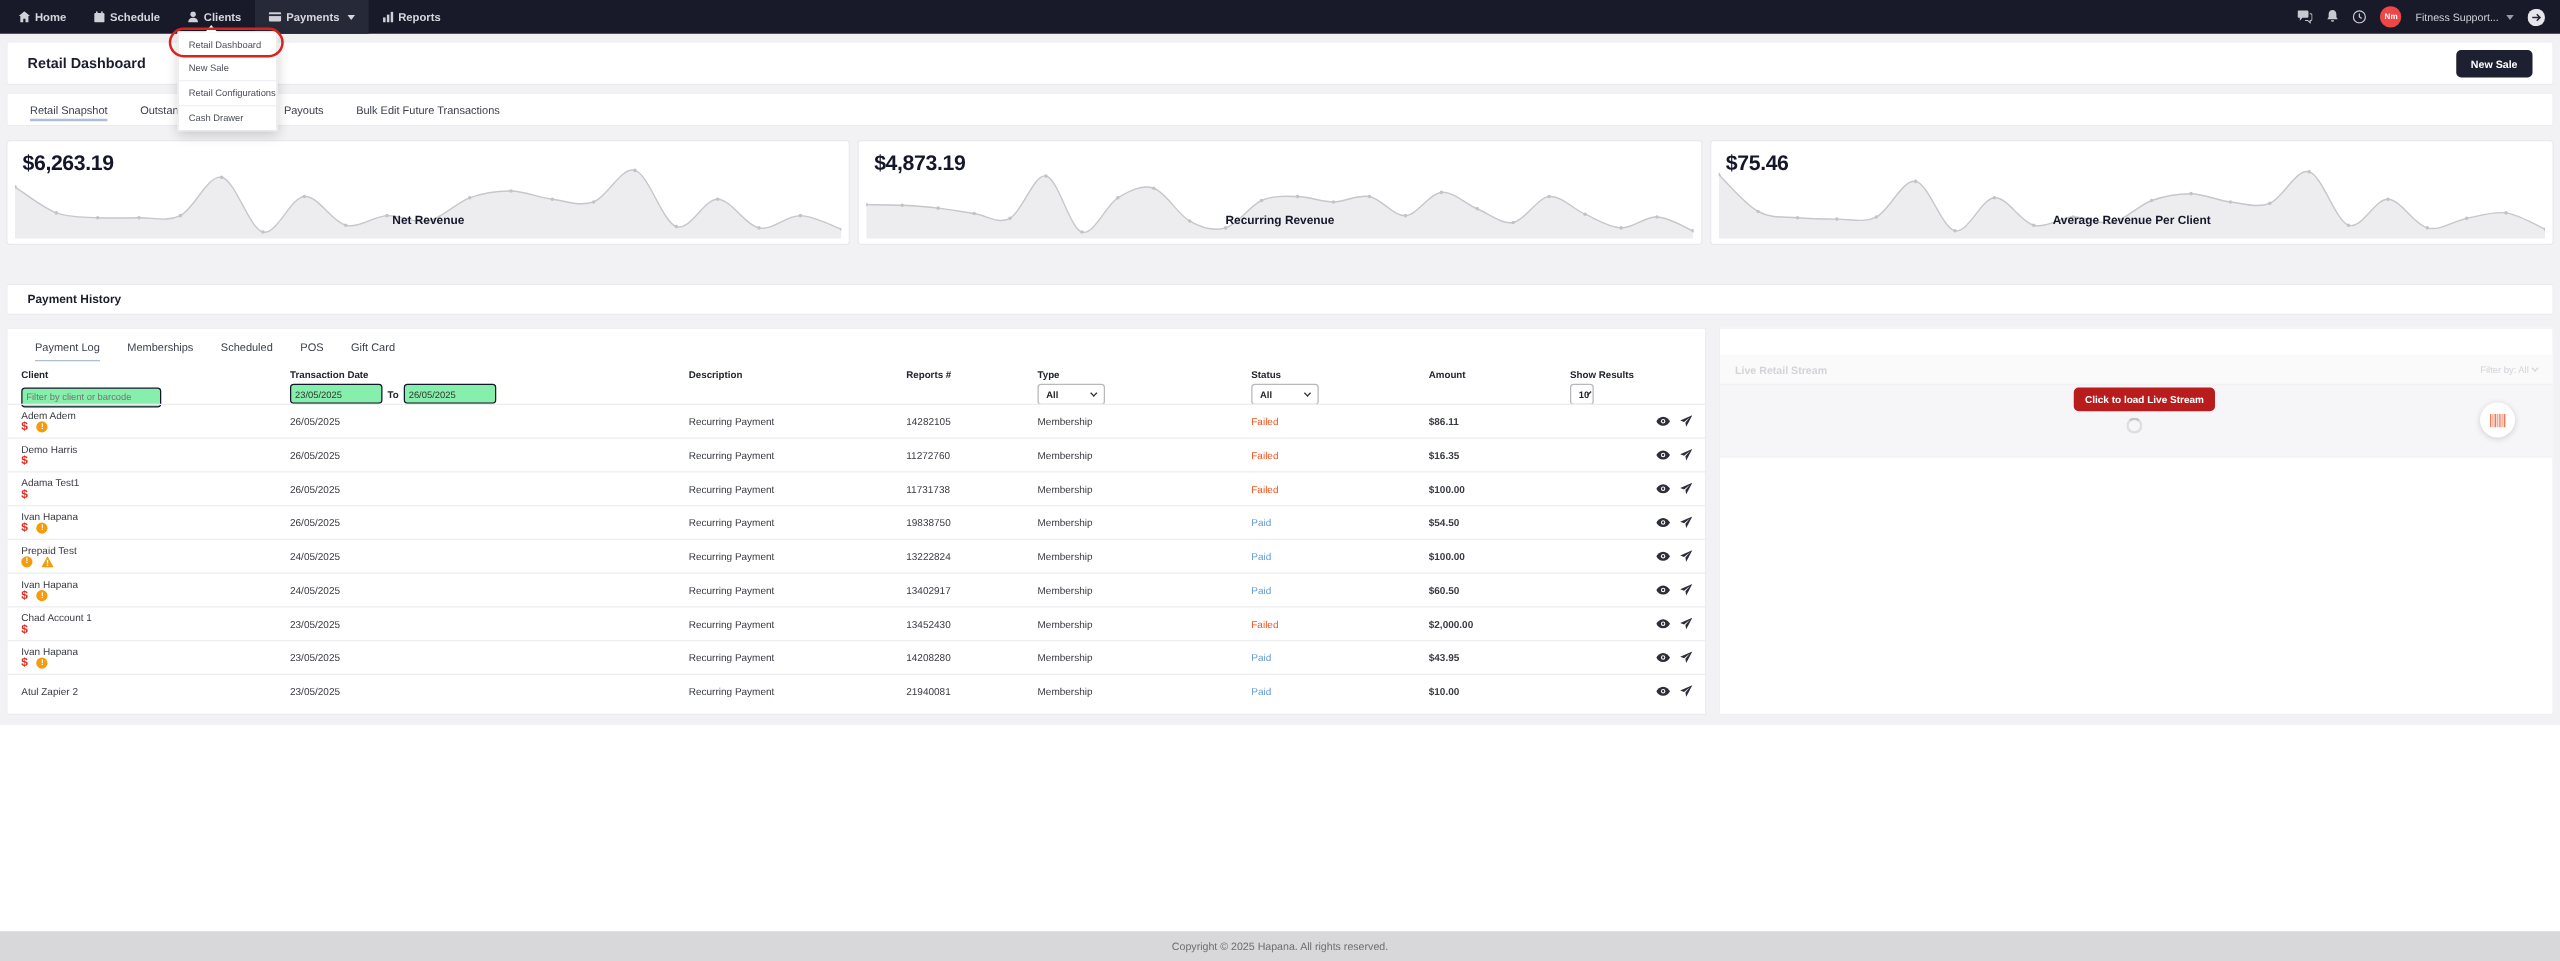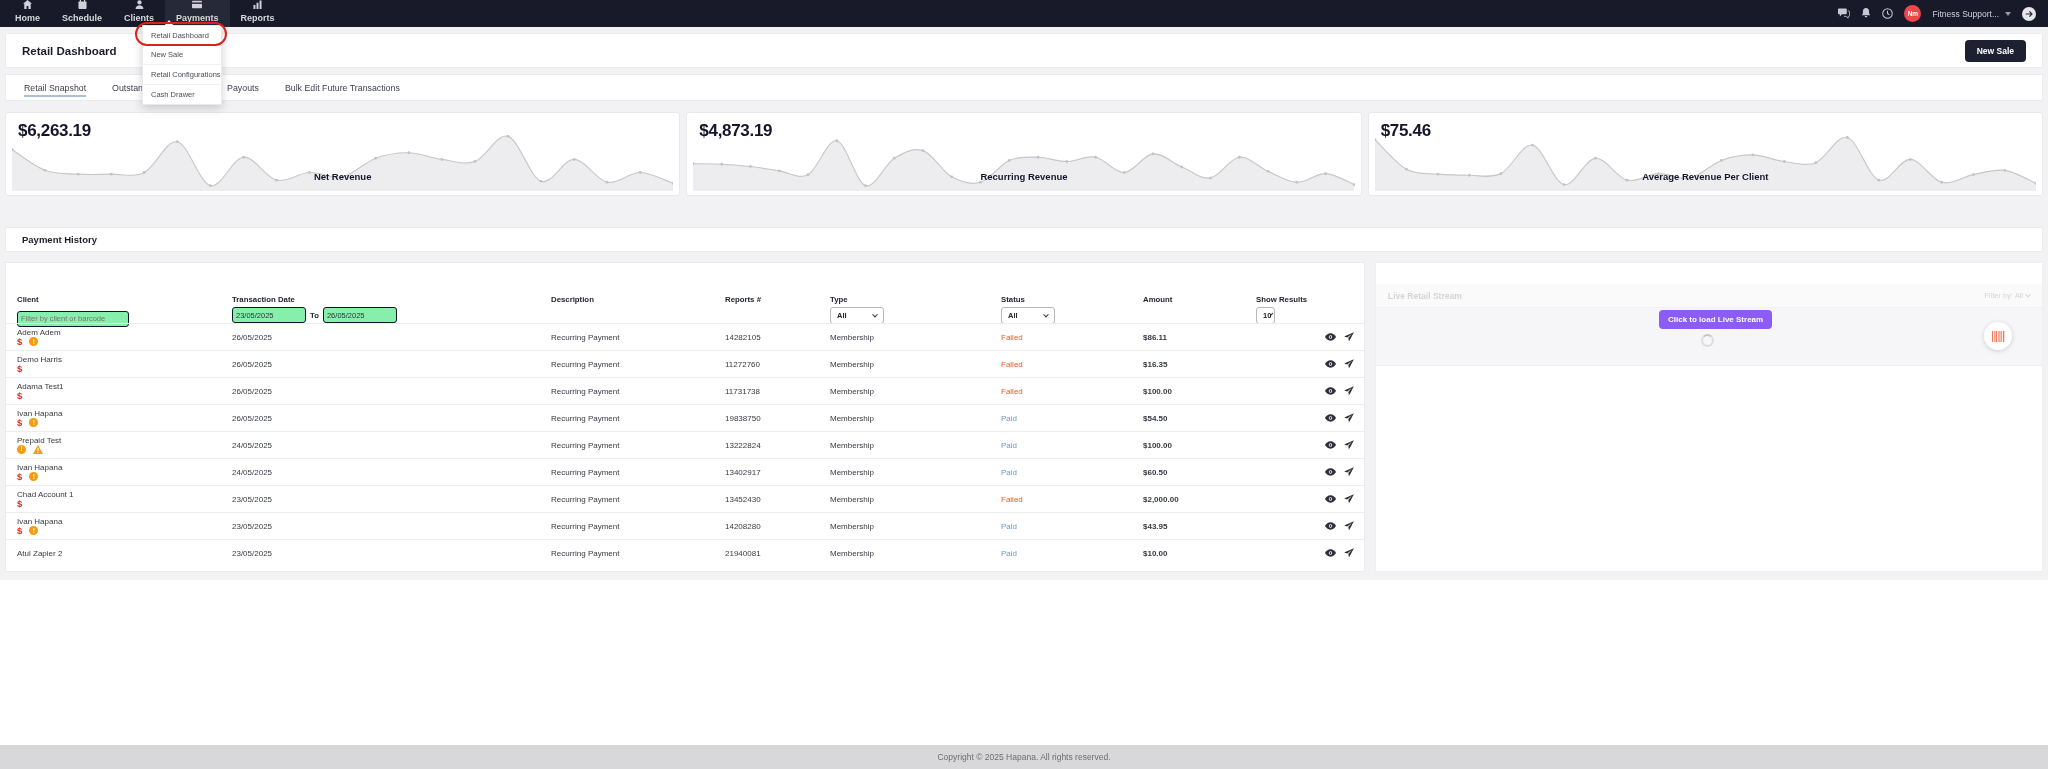--- a/index.html
+++ b/index.html
@@ -3,21 +3,21 @@
 <meta charset="utf-8">
 <style>
 *{margin:0;padding:0;box-sizing:border-box;font-family:"Liberation Sans",sans-serif;}
 html,body{width:2048px;height:769px;overflow:hidden;}
 body{position:relative;background:#ffffff;}
 .bg-strip{position:absolute;left:0;top:27px;width:2048px;height:553px;background:#f2f2f4;}
 
 
 .navbar{position:absolute;top:0;left:0;width:2048px;height:27px;background:#181a29;display:flex;align-items:center;justify-content:space-between;padding:0 12px 0 4px;z-index:30;}
 .nav-left{display:flex;align-items:stretch;height:27px;}
-.nav-item{display:flex;align-items:center;gap:4px;color:#d6d7dd;font-size:9px;font-weight:600;padding:0 11px;cursor:pointer;flex-direction:column;}
+.nav-item{display:flex;align-items:center;gap:4px;color:#d6d7dd;font-size:9px;font-weight:600;padding:0 11px;cursor:pointer;}
 .nav-item.active{background:#262938;}
 .nav-ic{display:flex;align-items:center;color:#cfd0d8;}
 .caret-down{width:0;height:0;border-left:3px solid transparent;border-right:3px solid transparent;border-top:4px solid #d6d7dd;margin-left:2px;}
 .nav-right{display:flex;align-items:center;gap:11px;}
 .nav-icon{color:#c7c8d0;display:flex;cursor:pointer;}
 .avatar{width:17px;height:17px;border-radius:50%;display:flex;align-items:center;justify-content:center;color:#fff;font-size:6.5px;font-weight:700;cursor:pointer;}
 .account{display:flex;align-items:center;gap:4px;cursor:pointer;}
 .account-label{color:#cfd0d6;font-size:8.5px;}
 .caret-down.sm{border-top-color:#9a9ba6;}
 
@@ -76,21 +76,21 @@
 .ic-dollar{color:#e02a1f;font-weight:800;font-size:9.5px;line-height:1;font-family:"Liberation Sans",sans-serif;}
 .ic-info{width:9px;height:9px;border-radius:50%;background:#f59b0c;color:#fff;font-size:6.5px;font-weight:800;display:flex;align-items:center;justify-content:center;line-height:1;}
 
 
 .stream-card{position:absolute;left:1375px;top:262px;width:668px;height:310px;background:#fff;border:1px solid #efeff1;}
 .stream-header{height:24px;background:#fafafb;border-bottom:1px solid #f1f1f3;display:flex;align-items:center;justify-content:space-between;padding:0 12px;margin-top:21px;}
 .stream-title{font-size:8.5px;font-weight:600;color:#d4d4d8;}
 .stream-filter{font-size:7.5px;color:#d4d4d8;display:flex;align-items:center;gap:3px;cursor:pointer;}
 .chev.faint{border-color:#d4d4d8;}
 .stream-body{position:relative;height:58px;background:#f6f6f8;border-bottom:1px solid #f1f1f3;}
-.tooltip{position:absolute;left:283px;top:2px;background:#8b5cf6;color:#fff;font-size:8px;font-weight:600;padding:5px 9px;border-radius:4px;white-space:nowrap;cursor:pointer;}
+.tooltip{position:absolute;left:283px;top:2px;background:#b91c1c;color:#fff;font-size:8px;font-weight:600;padding:5px 9px;border-radius:4px;white-space:nowrap;cursor:pointer;}
 .spinner{position:absolute;left:325px;top:26px;width:13px;height:13px;border-radius:50%;border:2.5px solid #dededf;border-top-color:#c6c6c9;}
 .barcode-btn{position:absolute;right:30px;top:14px;width:28px;height:28px;background:#fff;border:none;border-radius:50%;box-shadow:0 1px 5px rgba(0,0,0,.16);display:flex;align-items:center;justify-content:center;cursor:pointer;}
 
 
 .footer{position:absolute;left:0;bottom:0;width:2048px;height:24px;background:#d8d8da;display:flex;align-items:center;justify-content:center;font-size:8.5px;color:#6e6e73;}
 </style>
 </head>
 <body>
 
 <div class="bg-strip"></div>
@@ -297,20 +297,27 @@
         </svg>
       </div>
     </div>
   </div>
 
 <div class="ph-bar">
   <span class="ph-title">Payment History</span>
 </div>
 
 <div class="log-card">
+  <div class="log-tabs" id="log-tabs">
+      <div class="log-tab active">Payment Log</div>
+      <div class="log-tab">Memberships</div>
+      <div class="log-tab">Scheduled</div>
+      <div class="log-tab">POS</div>
+      <div class="log-tab">Gift Card</div>
+    </div>
   <div class="filter-area">
     <div class="fg" style="left:11px">
       <div class="f-label">Client</div>
       <input class="f-input" style="width: 112px;" placeholder="Filter by client or barcode">
     </div>
     <div class="fg" style="left:226px">
       <div class="f-label">Transaction Date</div>
       <div class="f-inline">
         <input class="f-input" style="width: 74px;" value="23/05/2025">
         <span class="f-to">To</span>

